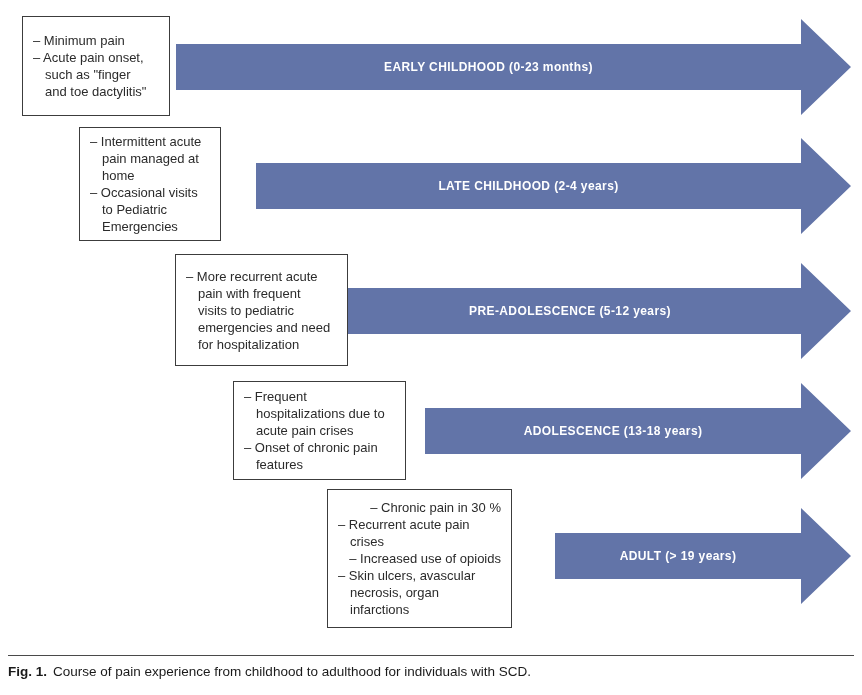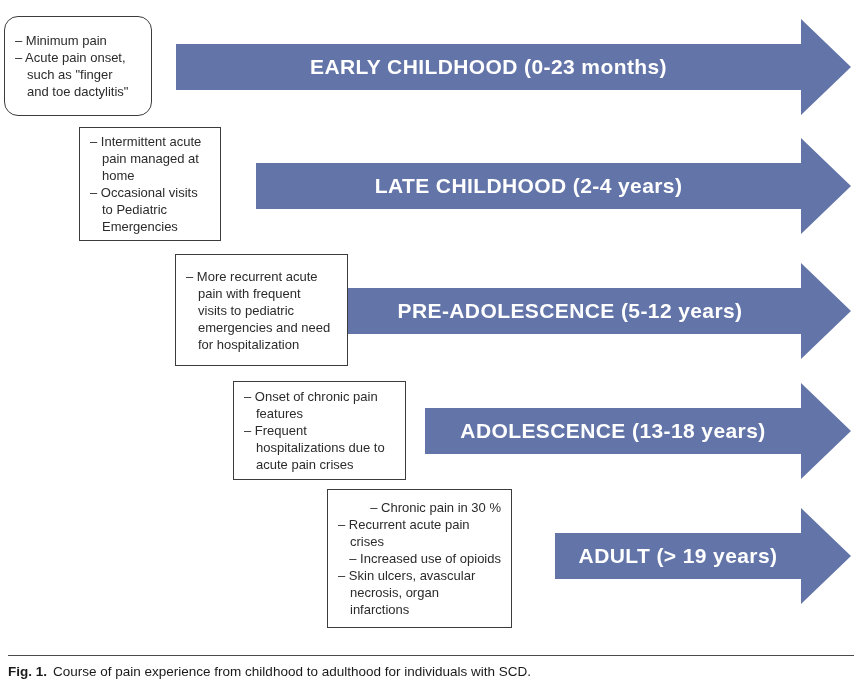--- a/index.html
+++ b/index.html
@@ -40,25 +40,25 @@
   .arrow svg { display: block; }
   .arrow-label {
     position: absolute;
     left: 0; top: 25px;
     height: 46px;
     display: flex;
     align-items: center;
     justify-content: center;
     color: #ffffff;
     font-weight: bold;
-    font-size: 21px;
+    font-size: 12px;
     letter-spacing: 0.4px;
     white-space: nowrap;
   }
-  .box1 { left: 4px;  top: 16px;  width: 148px; height: 100px; border-radius: 14px; }
+  .box1 { left: 22px;  top: 16px;  width: 148px; height: 100px; }
   .box2 { left: 79px;  top: 127px; width: 142px; height: 114px; }
   .box3 { left: 147px; top: 254px; width: 173px; height: 112px; margin-left: 28px; }
   .box4 { left: 233px; top: 381px; width: 173px; height: 99px; }
   .box5 { left: 327px; top: 489px; width: 185px; height: 139px; align-items: flex-end; }
   .arrow1 { left: 176px; top: 19px;  width: 675px; }
   .arrow2 { left: 256px; top: 138px; width: 595px; }
   .arrow3 { left: 339px; top: 263px; width: 512px; }
   .arrow4 { left: 425px; top: 383px; width: 426px; }
   .arrow5 { left: 555px; top: 508px; width: 296px; }
   .arrow1 .arrow-label { width: 625px; }
@@ -118,25 +118,25 @@
 for hospitalization</div>
   </div>
   <div class="arrow arrow3">
     <svg width="512" height="96" viewBox="0 0 512 96">
       <polygon points="0,25 462,25 462,0 512,48 462,96 462,71 0,71" fill="#6274a8"></polygon>
     </svg>
     <div class="arrow-label">PRE-ADOLESCENCE (5-12 years)</div>
   </div>
 
   <div class="stage-box box4">
-    <div class="bullet">– Onset of chronic pain
-features</div>
     <div class="bullet">– Frequent
 hospitalizations due to
 acute pain crises</div>
+    <div class="bullet">– Onset of chronic pain
+features</div>
   </div>
   <div class="arrow arrow4">
     <svg width="426" height="96" viewBox="0 0 426 96">
       <polygon points="0,25 376,25 376,0 426,48 376,96 376,71 0,71" fill="#6274a8"></polygon>
     </svg>
     <div class="arrow-label">ADOLESCENCE (13-18 years)</div>
   </div>
 
   <div class="stage-box box5">
     <div class="bullet">– Chronic pain in 30 %</div>

